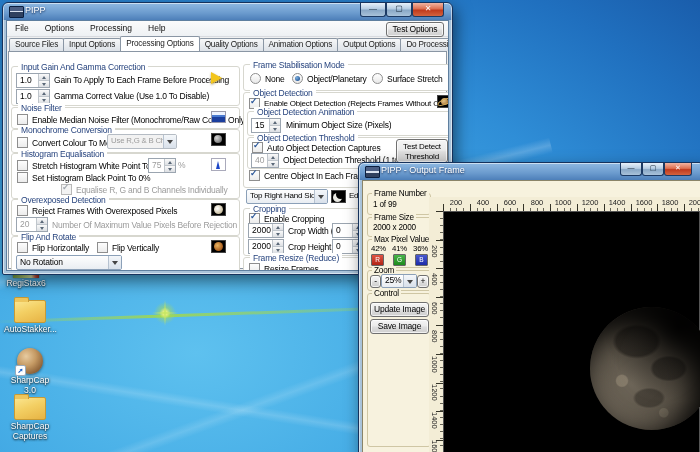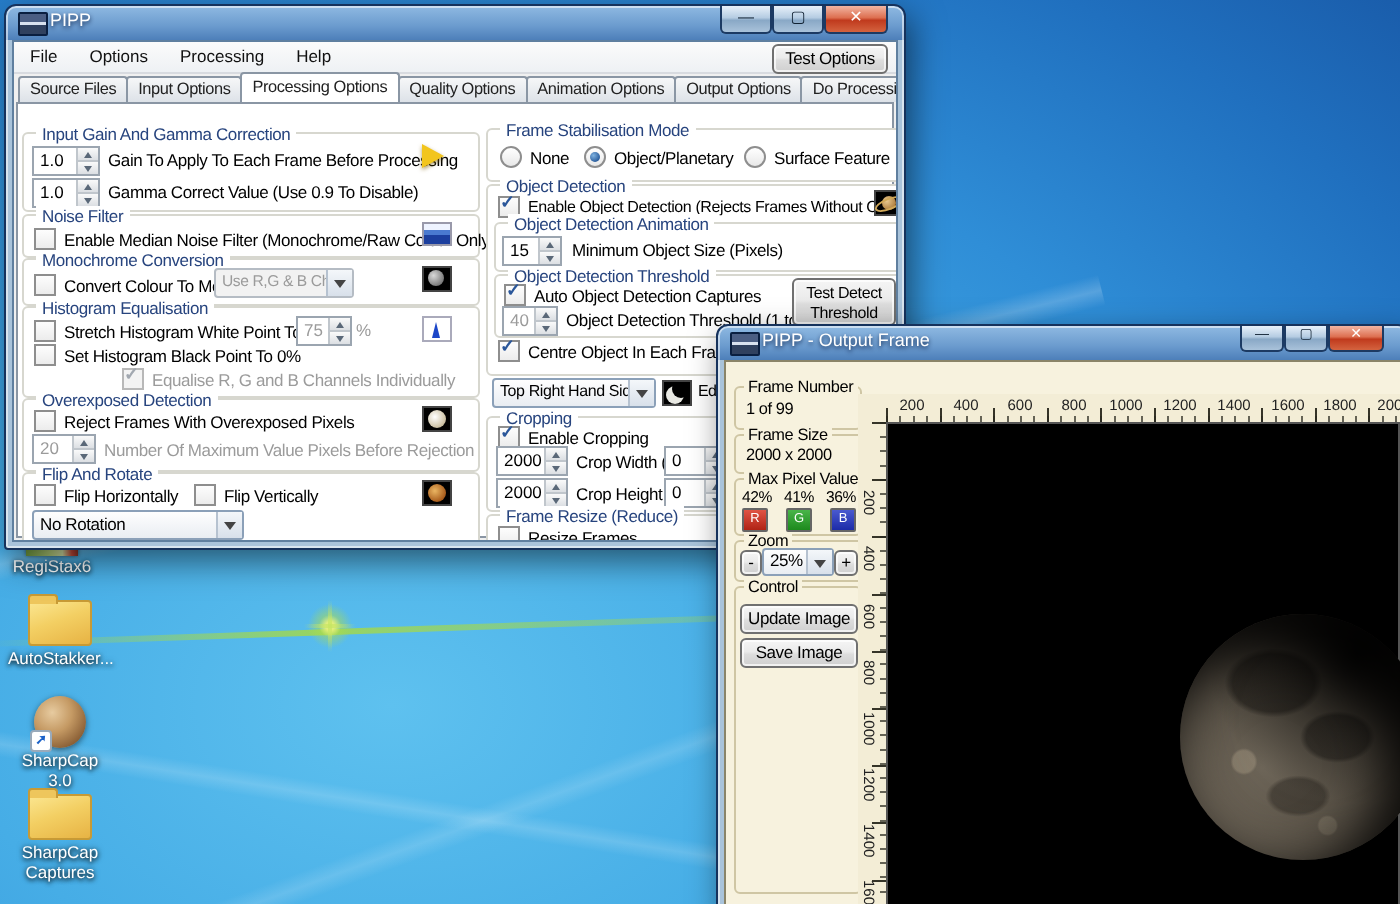--- a/index.html
+++ b/index.html
@@ -209,21 +209,21 @@
               </span>
           </span>
           <span class="lbl" style="position:absolute;left:42px;top:8px;">Gain To Apply To Each Frame Before Processing</span>
           <span class="spin" style="left:4px;top:22px;width:32px;">
             <span class="sv">1.0</span>
             <span class="sb">
                 <i class="u"></i>
                 <i class="d"></i>
               </span>
           </span>
-          <span class="lbl" style="position:absolute;left:42px;top:24px;">Gamma Correct Value (Use 0.9 To Disable)</span>
+          <span class="lbl" style="position:absolute;left:42px;top:24px;">Gamma Correct Value (Use 1.0 To Disable)</span>
           <div class="gicon tri-icon" style="left:199px;top:5px;"></div>
         </div>
 
         <div class="gbox" style="left:2px;top:55px;width:227px;height:20px;">
           <span class="gtitle">Noise Filter</span>
           <span class="cb" style="left:5px;top:6px;">
             <span class="cbx"></span>
             <span class="lbl">Enable Median Noise Filter (Monochrome/Raw Colour Only)</span>
           </span>
           <div class="gicon noise-icon" style="left:199px;top:3px;"></div>
@@ -312,21 +312,21 @@
           <span class="radio" style="left:6px;top:8px;">
             <span class="rdot"></span>
             <span class="lbl">None</span>
           </span>
           <span class="radio on" style="left:48px;top:8px;">
             <span class="rdot"></span>
             <span class="lbl">Object/Planetary</span>
           </span>
           <span class="radio" style="left:128px;top:8px;">
             <span class="rdot"></span>
-            <span class="lbl">Surface Feature</span>
+            <span class="lbl">Surface Stretch</span>
           </span>
         </div>
 
         <div class="gbox" style="left:234px;top:40px;width:211px;height:94px;">
           <span class="gtitle">Object Detection</span>
           <span class="cb on" style="left:5px;top:5px;">
             <span class="cbx"></span>
             <span class="lbl" style="font-size:8px;">Enable Object Detection (Rejects Frames Without Object)</span>
           </span>
           <div class="gicon blkbox saturn" style="left:193px;top:2px;background:#000;border:1px solid #444;"></div>

